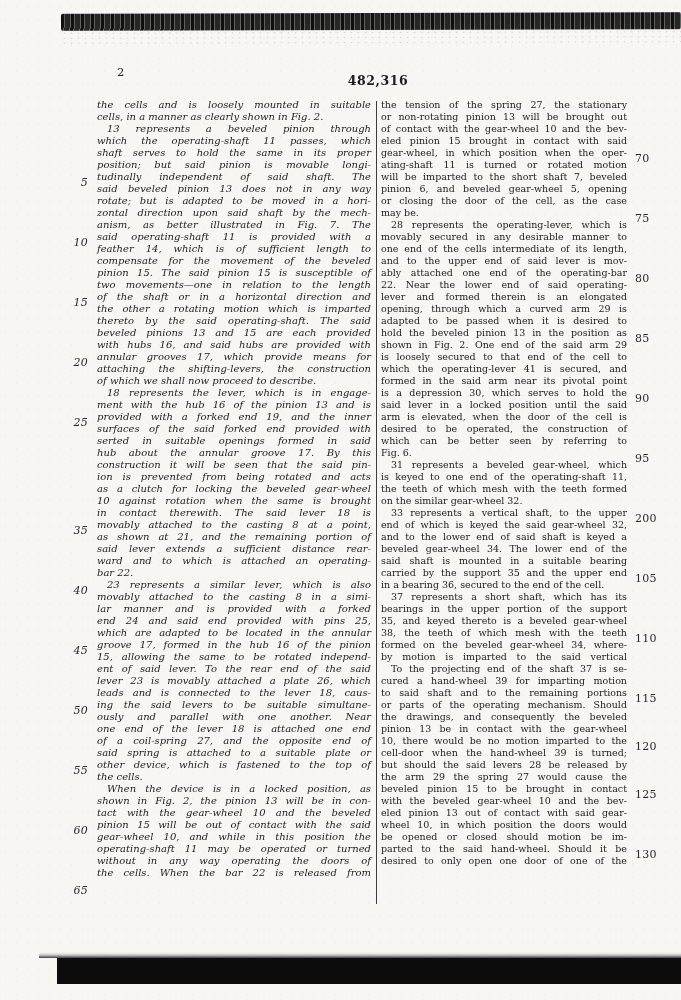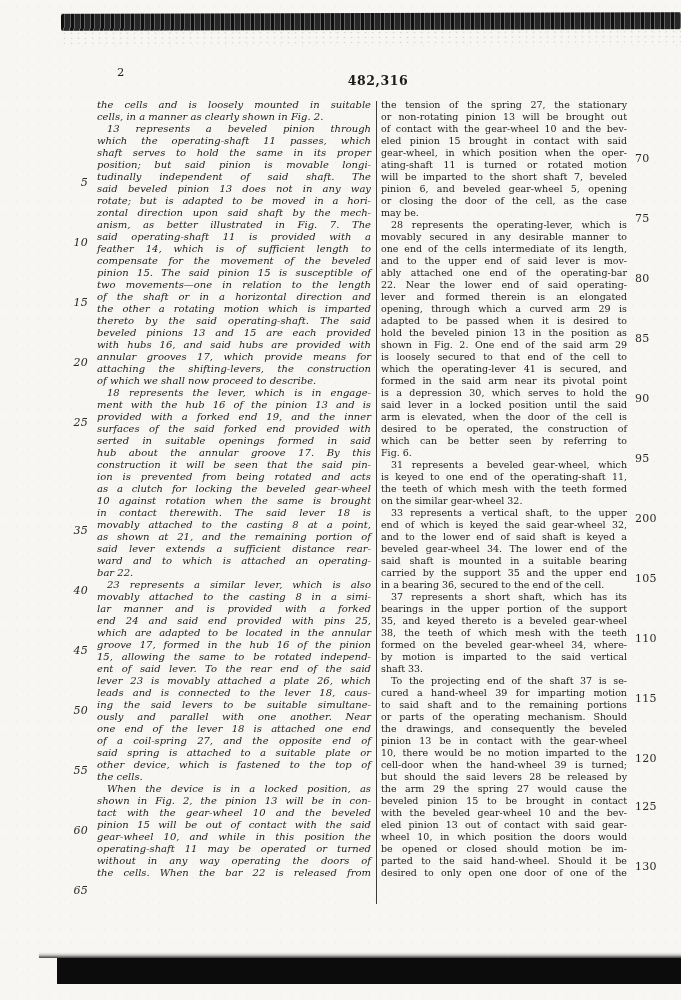--- a/index.html
+++ b/index.html
@@ -184,21 +184,20 @@
       <div class="line"><span>beveled gear-wheel 34. The lower end of the</span></div>
       <div class="line"><span>said shaft is mounted in a suitable bearing</span></div>
       <div class="line"><span>carried by the support 35 and the upper end</span></div>
       <div class="line pend"><span>in a bearing 36, secured to the end of the cell.</span></div>
       <div class="line para"><span class="mnum right">110</span><span>37 represents a short shaft, which has its</span></div>
       <div class="line"><span>bearings in the upper portion of the support</span></div>
       <div class="line"><span>35, and keyed thereto is a beveled gear-wheel</span></div>
       <div class="line"><span>38, the teeth of which mesh with the teeth</span></div>
       <div class="line"><span>formed on the beveled gear-wheel 34, where-</span></div>
       <div class="line"><span class="mnum right">115</span><span>by motion is imparted to the said vertical</span></div>
-      <div class="line pend"><span>shaft 33.</span></div>
       <div class="line para"><span>To the projecting end of the shaft 37 is se-</span></div>
       <div class="line"><span>cured a hand-wheel 39 for imparting motion</span></div>
       <div class="line"><span>to said shaft and to the remaining portions</span></div>
       <div class="line"><span class="mnum right">120</span><span>or parts of the operating mechanism. Should</span></div>
       <div class="line"><span>the drawings, and consequently the beveled</span></div>
       <div class="line"><span>pinion 13 be in contact with the gear-wheel</span></div>
       <div class="line"><span>10, there would be no motion imparted to the</span></div>
       <div class="line"><span class="mnum right">125</span><span>cell-door when the hand-wheel 39 is turned;</span></div>
       <div class="line"><span>but should the said levers 28 be released by</span></div>
       <div class="line"><span>the arm 29 the spring 27 would cause the</span></div>

